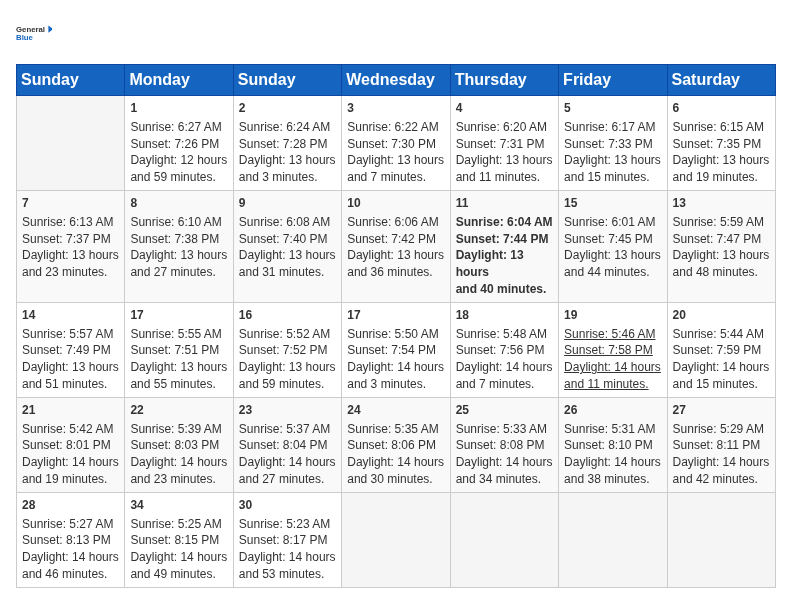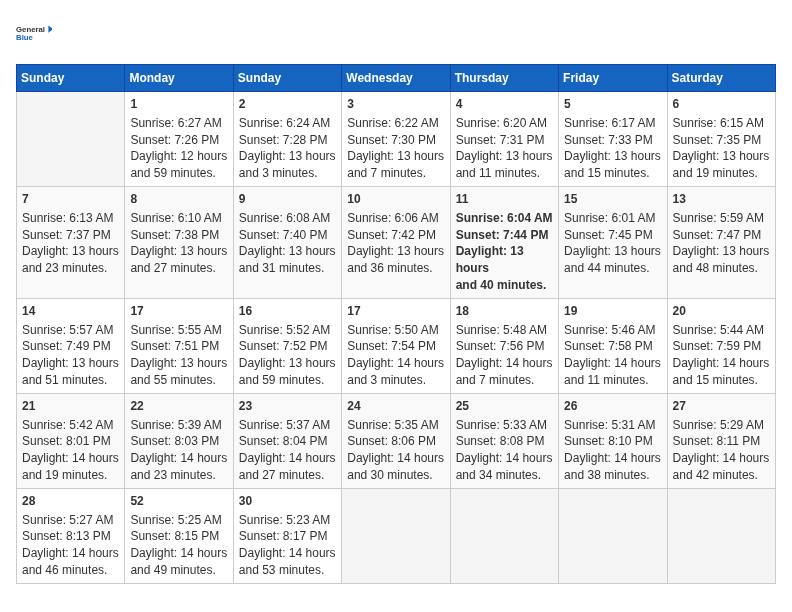--- a/index.html
+++ b/index.html
@@ -40,21 +40,21 @@
     table {
       width: 100%;
       border-collapse: collapse;
       font-size: 11px;
     }
     th {
       background-color: #1565c0;
       color: #fff;
       padding: 6px 4px;
       text-align: left;
-      font-size: 12px;
+      font-size: 16px;
       font-weight: bold;
       border: 1px solid #0d47a1;
     }
     td {
       border: 1px solid #ccc;
       padding: 4px 5px;
       vertical-align: top;
       width: 14.28%;
       min-height: 70px;
       color: #333;
@@ -231,21 +231,21 @@
         </td>
         <td>
           <span class="day-num">18</span>
           <div class="day-info" style="white-space: pre-line;">Sunrise: 5:48 AM
 Sunset: 7:56 PM
 Daylight: 14 hours
 and 7 minutes.</div>
         </td>
         <td>
           <span class="day-num">19</span>
-          <div class="day-info" style="white-space: pre-line;">Sunrise: 5:46 AM
+          <div class="day-info" style="white-space: pre-line; text-decoration: underline;">Sunrise: 5:46 AM
 Sunset: 7:58 PM
 Daylight: 14 hours
 and 11 minutes.</div>
         </td>
         <td>
           <span class="day-num">20</span>
           <div class="day-info" style="white-space: pre-line;">Sunrise: 5:44 AM
 Sunset: 7:59 PM
 Daylight: 14 hours
 and 15 minutes.</div>
@@ -304,21 +304,21 @@
       </tr>
       <tr>
         <td>
           <span class="day-num">28</span>
           <div class="day-info" style="white-space: pre-line;">Sunrise: 5:27 AM
 Sunset: 8:13 PM
 Daylight: 14 hours
 and 46 minutes.</div>
         </td>
         <td>
-          <span class="day-num">52</span>
+          <span class="day-num">34</span>
           <div class="day-info" style="white-space: pre-line;">Sunrise: 5:25 AM
 Sunset: 8:15 PM
 Daylight: 14 hours
 and 49 minutes.</div>
         </td>
         <td>
           <span class="day-num">30</span>
           <div class="day-info" style="white-space: pre-line;">Sunrise: 5:23 AM
 Sunset: 8:17 PM
 Daylight: 14 hours

